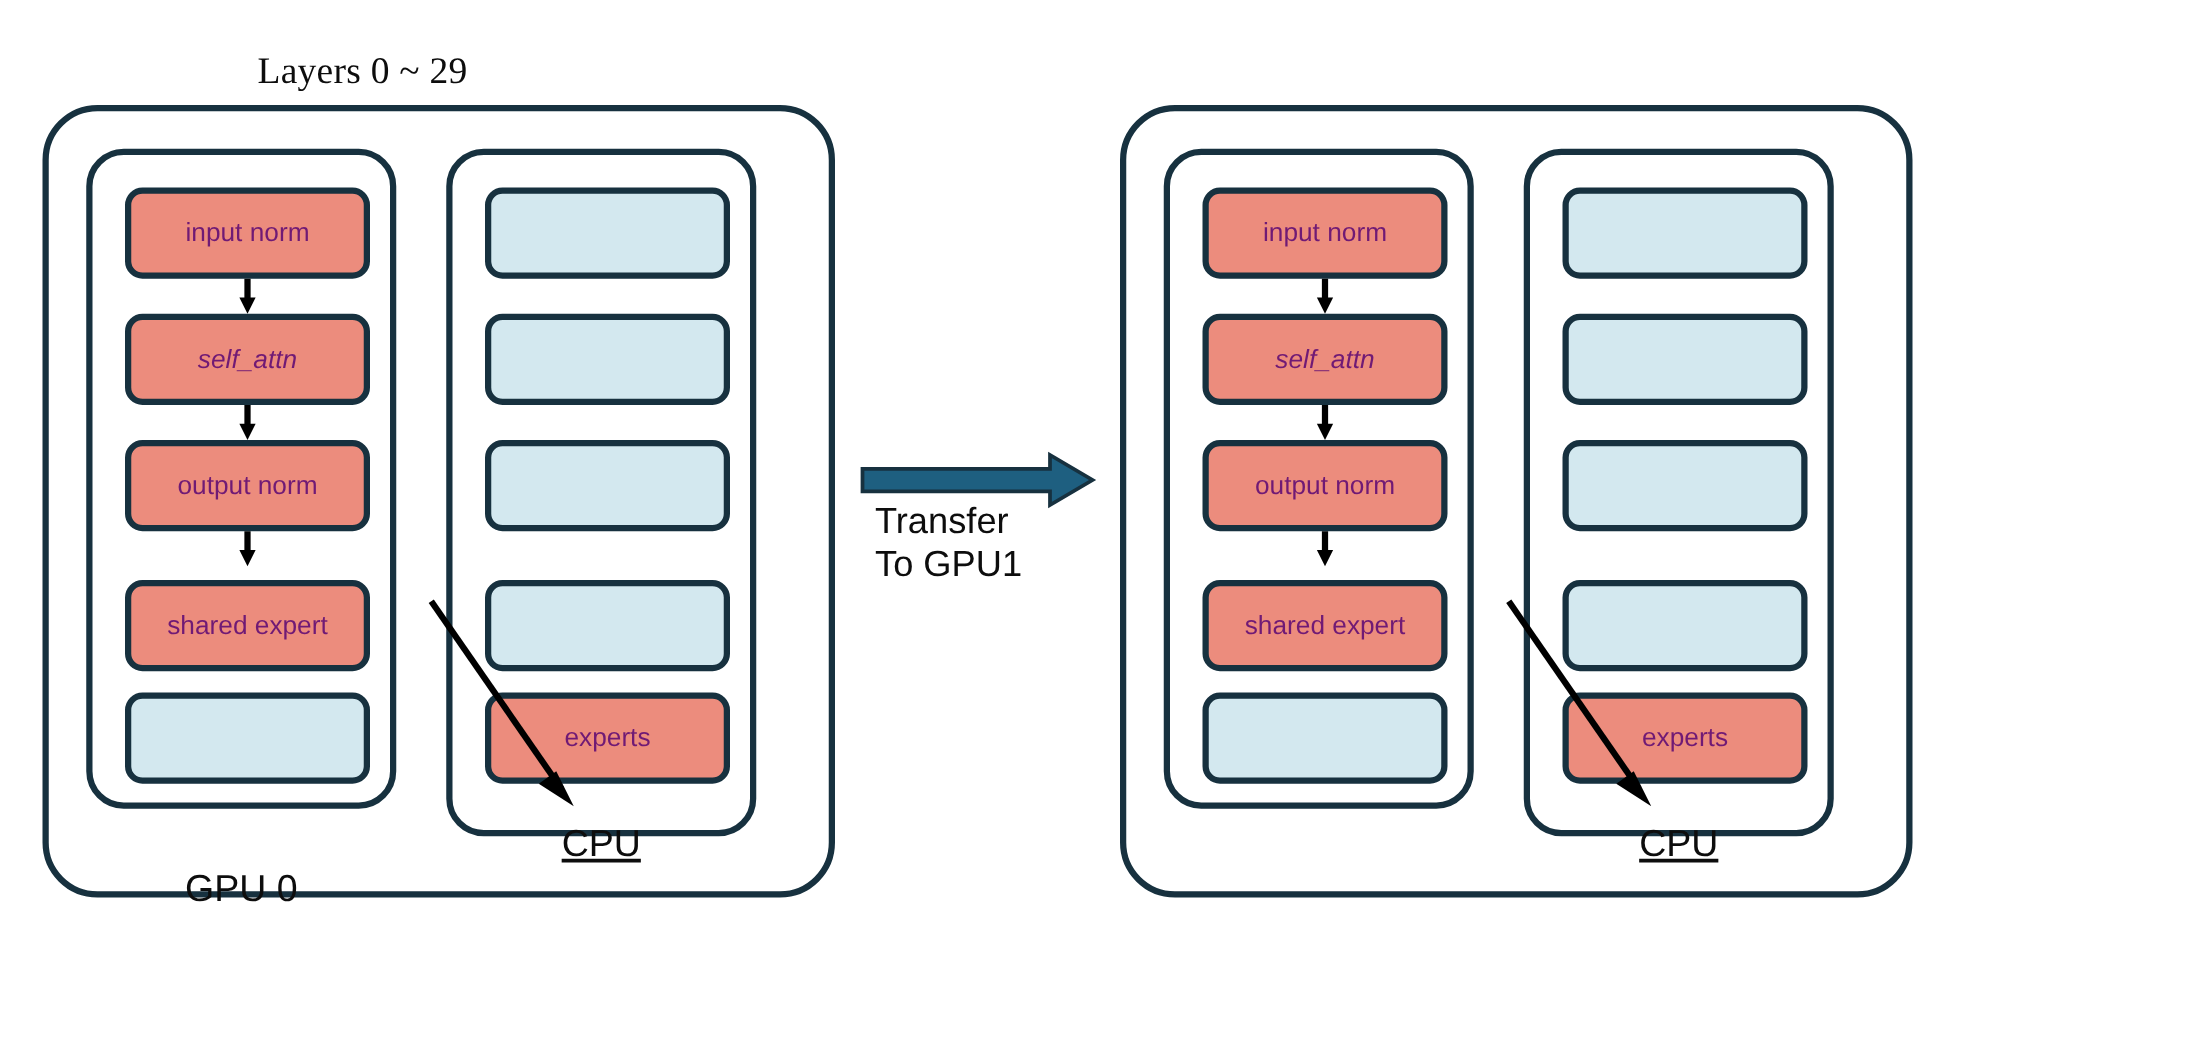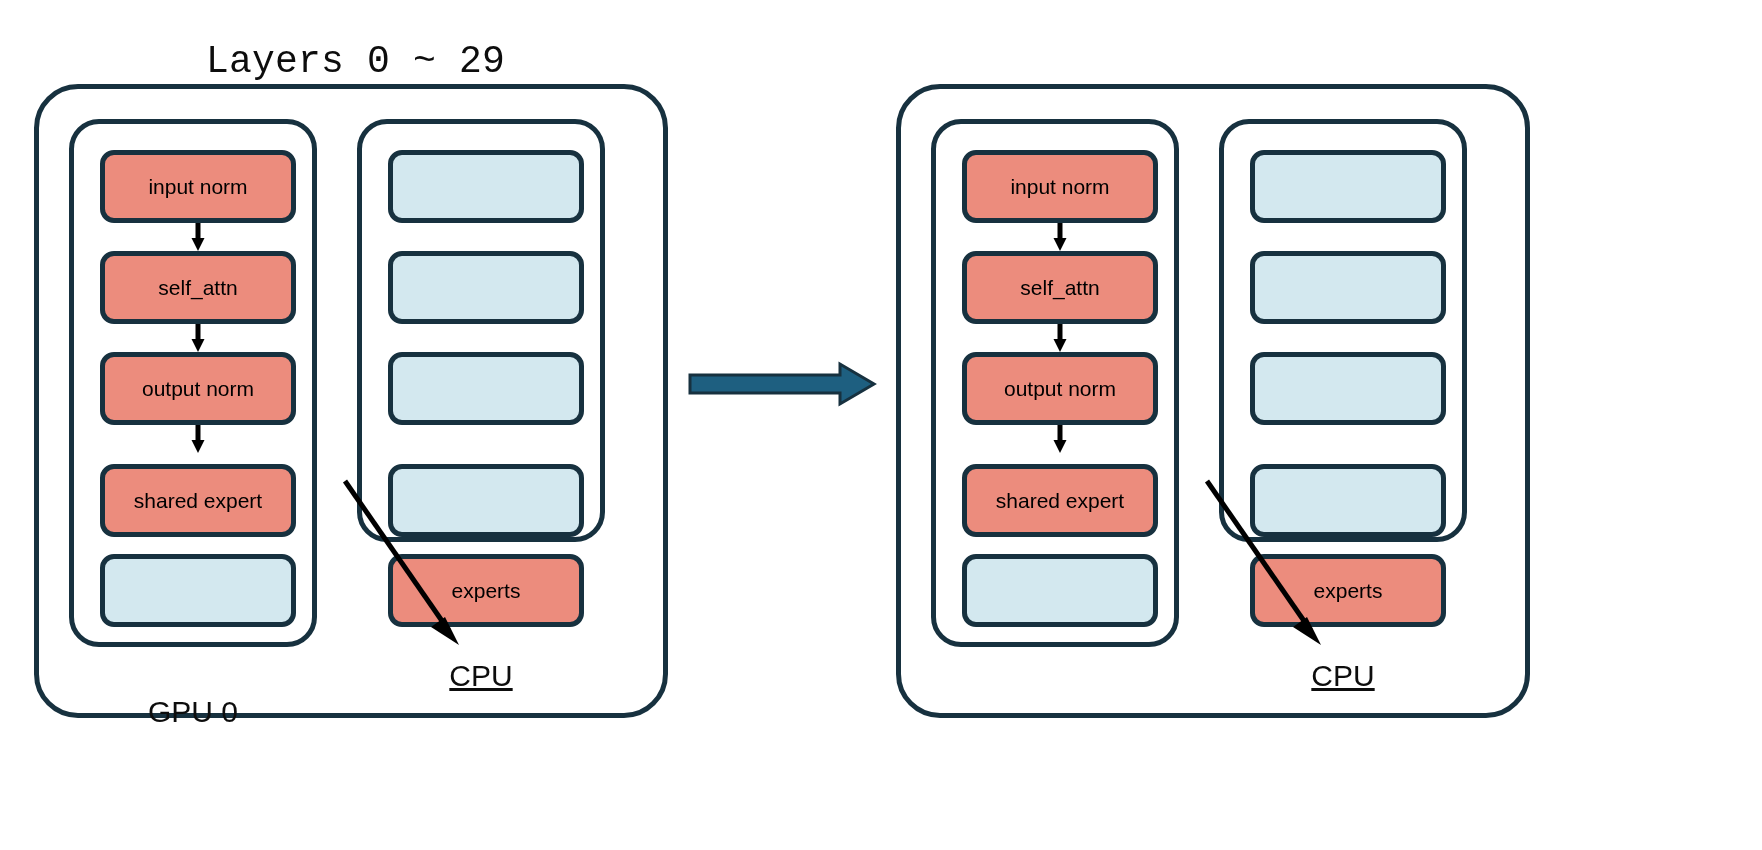--- a/index.html
+++ b/index.html
@@ -19,23 +19,23 @@
   .canvas {
     position: absolute;
     inset: 0;
     width: 1762px;
     height: 850px;
   }
 
   
   .group-title {
     position: absolute;
-    font-size: 38px;
+    font-size: 30px;
     color: #0d0d0d;
-    font-family: Liberation Mono, monospace;
+    font-family: Liberation Serif, serif;
     white-space: nowrap;
     letter-spacing: 0.2px;
   }
   #title-left  { left: 206px; top: 40px; }
   #title-right { left: 1076px; top: 40px; }
 
   
   .node-group {
     position: absolute;
     border: 5px solid #17313f;
@@ -46,21 +46,21 @@
   #group-right { left: 896px; top: 84px; width: 634px; height: 634px; }
 
   
   .column {
     position: absolute;
     border: 5px solid #17313f;
     border-radius: 30px;
     background: #ffffff;
   }
   .col-gpu { left: 30px;  top: 30px; width: 248px; height: 528px; }
-  .col-cpu { left: 318px; top: 30px; width: 248px; height: 423px; }
+  .col-cpu { left: 318px; top: 30px; width: 248px; height: 550px; }
 
   
   .device-label {
     position: absolute;
     font-size: 30px;
     color: #0d0d0d;
     white-space: nowrap;
     text-align: center;
     top: 570px;
   }
@@ -72,28 +72,28 @@
     position: absolute;
     left: 26px;
     width: 196px;
     height: 73px;
     border: 5px solid #17313f;
     border-radius: 14px;
     display: flex;
     align-items: center;
     justify-content: center;
     font-size: 21px;
-    color: #000000;
+    color: #701a75;
     white-space: nowrap;
   }
   .block.active { background: #ec8c7d; }
   .block.idle   { background: #d3e8ef; color: transparent; }
 
   .slot0 { top: 26px; }
-  .slot1 { top: 127px; }
+  .slot1 { top: 127px; font-style: italic; }
   .slot2 { top: 228px; text-align: right; }
   .slot3 { top: 340px; }
   .slot4 { top: 430px; }
 
   
   .v-arrow {
     position: absolute;
     left: 117px;
     width: 14px;
     height: 28px;
@@ -178,20 +178,22 @@
       <polygon points="200,204 172,186 186,176" fill="#000"></polygon>
     </svg>
 
     <div class="device-label gpu">GPU 0</div>
     <div class="device-label cpu">CPU</div>
   </div>
 
   <svg id="transfer-arrow" viewBox="0 0 184 44">
     <polygon points="0,13 150,13 150,2 184,22 150,42 150,31 0,31" fill="#1e5f80" stroke="#17313f" stroke-width="3"></polygon>
   </svg>
+  <div id="transfer-label">Transfer
+To GPU1</div>
 
   <div class="node-group" id="group-right">
 
     <div class="column col-gpu">
       <div class="block active slot0">input norm</div>
       <div class="block active slot1">self_attn</div>
       <div class="block active slot2">output norm</div>
       <div class="block active slot3">shared expert</div>
       <div class="block idle slot4"></div>
 

